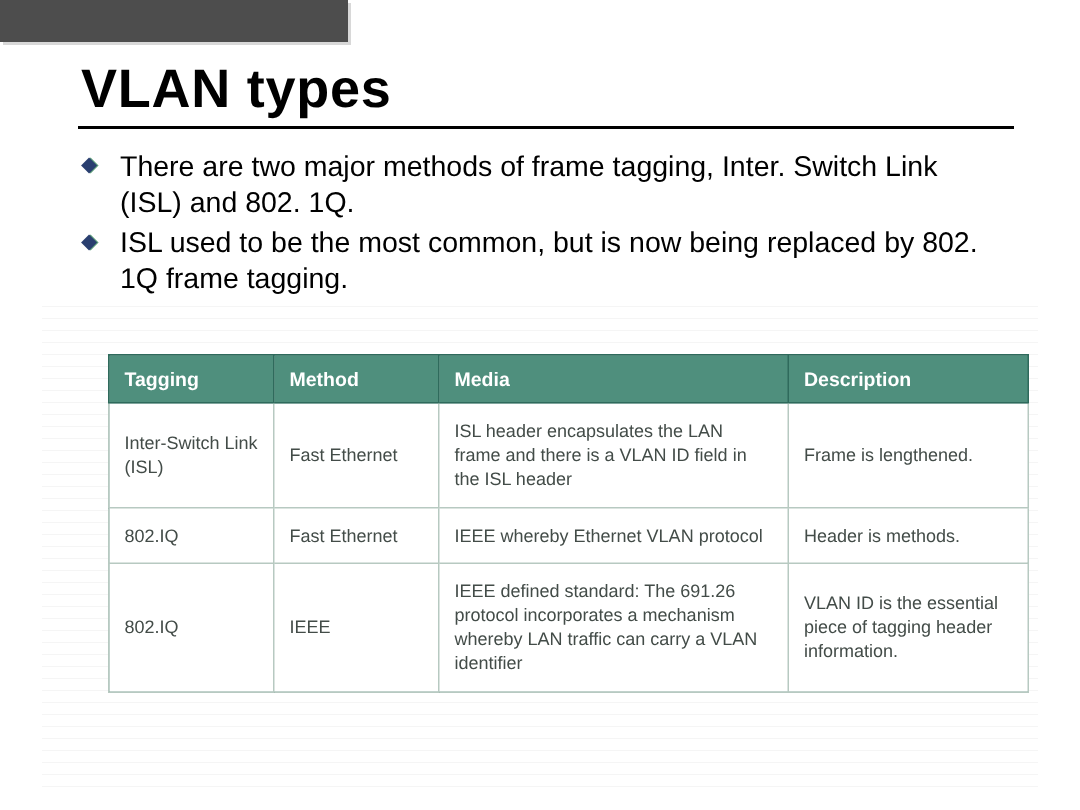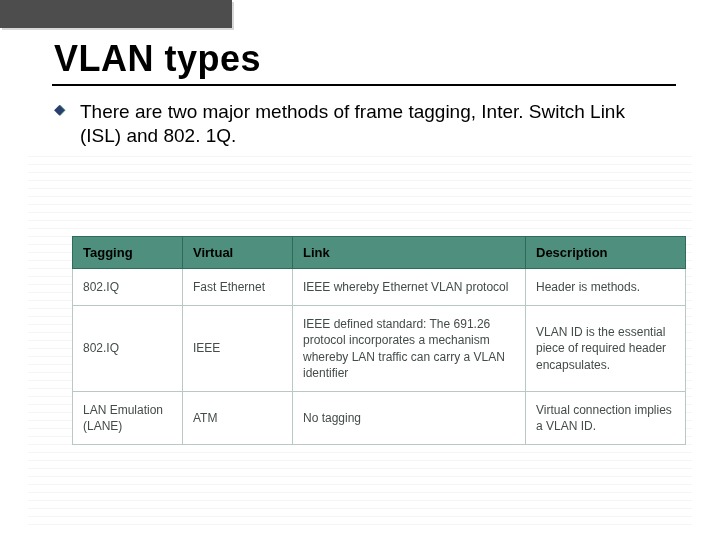--- a/index.html
+++ b/index.html
@@ -90,21 +90,21 @@
     font-size: 12px;
     box-shadow: 0 0 0 1px #2f6a5c inset;
     background: #fff;
   }
   table.tagging col.c1 { width: 110px; }
   table.tagging col.c2 { width: 110px; }
   table.tagging col.c3 { width: auto; }
   table.tagging col.c4 { width: 160px; }
   table.tagging th {
     background: #4f8f7d;
-    color: #000000;
+    color: #ffffff;
     font-weight: bold;
     text-align: left;
     padding: 8px 10px;
     border: 1px solid #2f6a5c;
     font-size: 13px;
   }
   table.tagging td {
     border: 1px solid #b7c9c1;
     padding: 10px 10px;
     color: #434c48;
@@ -118,54 +118,55 @@
 
 <div class="slide">
   <div class="grid-backdrop"></div>
   <div class="top-bar"></div>
 
   <div class="content">
     <h1 class="title">VLAN types</h1>
 
     <ul class="bullets">
       <li>There are two major methods of frame tagging, Inter. Switch Link (ISL) and 802. 1Q.</li>
+      <li>ISL used to be the most common, but is now being replaced by 802. 1Q frame tagging.</li>
     </ul>
   </div>
 
   <div class="table-wrap">
     <table class="tagging">
       <colgroup>
         <col class="c1">
           <col class="c2">
           <col class="c3">
           <col class="c4">
       </colgroup>
       <thead>
         <tr>
           <th>Tagging</th>
-          <th>Virtual</th>
-          <th>Link</th>
+          <th>Method</th>
+          <th>Media</th>
           <th>Description</th>
         </tr>
       </thead>
       <tbody>
+        <tr>
+          <td>Inter-Switch Link (ISL)</td>
+          <td>Fast Ethernet</td>
+          <td>ISL header encapsulates the LAN frame and there is a VLAN ID field in the ISL header</td>
+          <td>Frame is lengthened.</td>
+        </tr>
         <tr>
           <td>802.IQ</td>
           <td>Fast Ethernet</td>
           <td>IEEE whereby Ethernet VLAN protocol</td>
           <td>Header is methods.</td>
         </tr>
         <tr>
           <td>802.IQ</td>
           <td>IEEE</td>
           <td>IEEE defined standard: The 691.26 protocol incorporates a mechanism whereby LAN traffic can carry a VLAN identifier</td>
-          <td>VLAN ID is the essential piece of required header encapsulates.</td>
-        </tr>
-        <tr>
-          <td>LAN Emulation (LANE)</td>
-          <td>ATM</td>
-          <td>No tagging</td>
-          <td>Virtual connection implies a VLAN ID.</td>
+          <td>VLAN ID is the essential piece of tagging header information.</td>
         </tr>
       </tbody>
     </table>
   </div>
 </div>
 
 </body></html>

